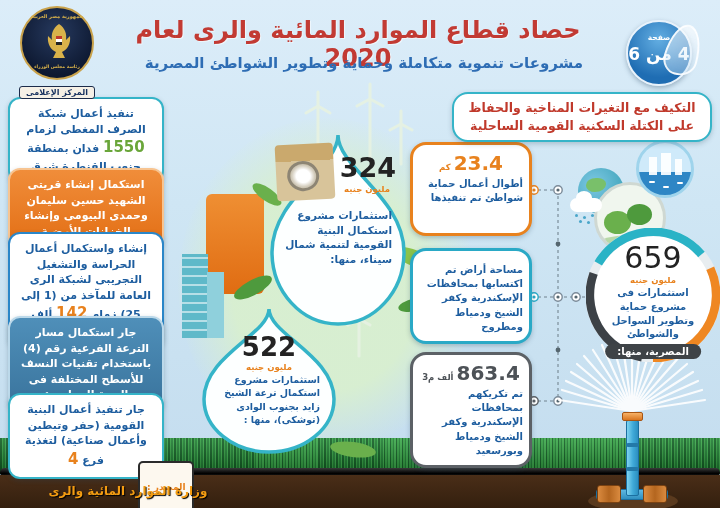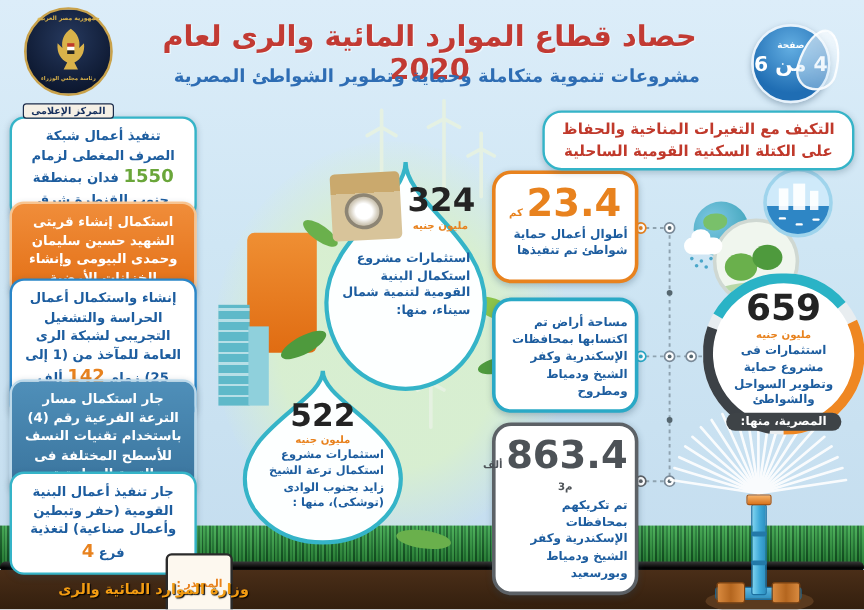--- a/index.html
+++ b/index.html
@@ -61,31 +61,31 @@
     font-weight:bold;font-size:10.5px;line-height:1.4;z-index:2;}
   .photo{position:absolute;left:6px;top:12px;width:58px;height:56px;z-index:2;overflow:hidden;
     background:linear-gradient(#caa96d 0 30%,#d8c49a 30%);border-radius:4px;transform:rotate(-3deg);}
   .photo .pipec{position:absolute;left:11px;top:17px;width:32px;height:30px;border-radius:50%;
     background:radial-gradient(#ffffff 38%,#d4cdbd 62%,#9a917d);border:3px solid #8d8574;transform:rotate(12deg);}
 
   
   .card{position:absolute;left:410px;width:122px;background:#fff;border-radius:16px;border:3px solid;
     padding:8px 6px 7px;text-align:center;z-index:4;box-shadow:0 2px 5px rgba(40,70,90,.28);}
   .card .valrow{direction:rtl;font-weight:bold;line-height:1;}
-  .card .val{font-size:32px;}
+  .card .val{font-size:20px;}
   .card .unit{font-size:8.5px;margin-right:3px;}
   .card .desc{direction:rtl;color:#1d5d9f;font-size:10px;font-weight:bold;line-height:1.42;margin-top:4px;text-align:right;}
   .card.c-orange{border-color:#e8821e;} .card.c-orange .valrow{color:#e8821e;}
   .card.c-teal{border-color:#2aa9c6;} .card.c-teal .valrow{color:#2aa9c6;}
   .card.c-gray{border-color:#5c6166;} .card.c-gray .valrow{color:#4d5257;}
 
   
   .mcircle{position:absolute;left:586px;top:228px;width:134px;height:134px;z-index:4;}
   .mcircle .ring{position:absolute;left:0;top:0;}
-  .mc-val{position:absolute;top:12px;left:0;right:0;text-align:center;font-size:30px;font-weight:bold;color:#232323;}
+  .mc-val{position:absolute;top:12px;left:0;right:0;text-align:center;font-size:30px;font-weight:normal;color:#232323;}
   .mc-unit{position:absolute;top:47px;left:0;right:0;text-align:center;font-size:8.5px;font-weight:bold;color:#e8821e;}
   .mc-desc{position:absolute;top:58px;left:16px;right:16px;direction:rtl;text-align:center;
     color:#1d5d9f;font-size:10px;font-weight:bold;line-height:1.38;}
   .mc-tail{position:absolute;bottom:3px;left:50%;transform:translateX(-50%);background:#3e4347;color:#fff;
     font-size:10px;font-weight:bold;padding:2px 12px;border-radius:10px;white-space:nowrap;direction:rtl;}
 
   
   .eco-c{position:absolute;left:594px;top:182px;width:72px;height:72px;border-radius:50%;z-index:3;
     background:#f0f6ee;border:3px solid #cfd8d2;overflow:hidden;}
   .eco-c .tree1{position:absolute;left:7px;top:26px;width:27px;height:23px;border-radius:50%;background:#6ab04c;}

